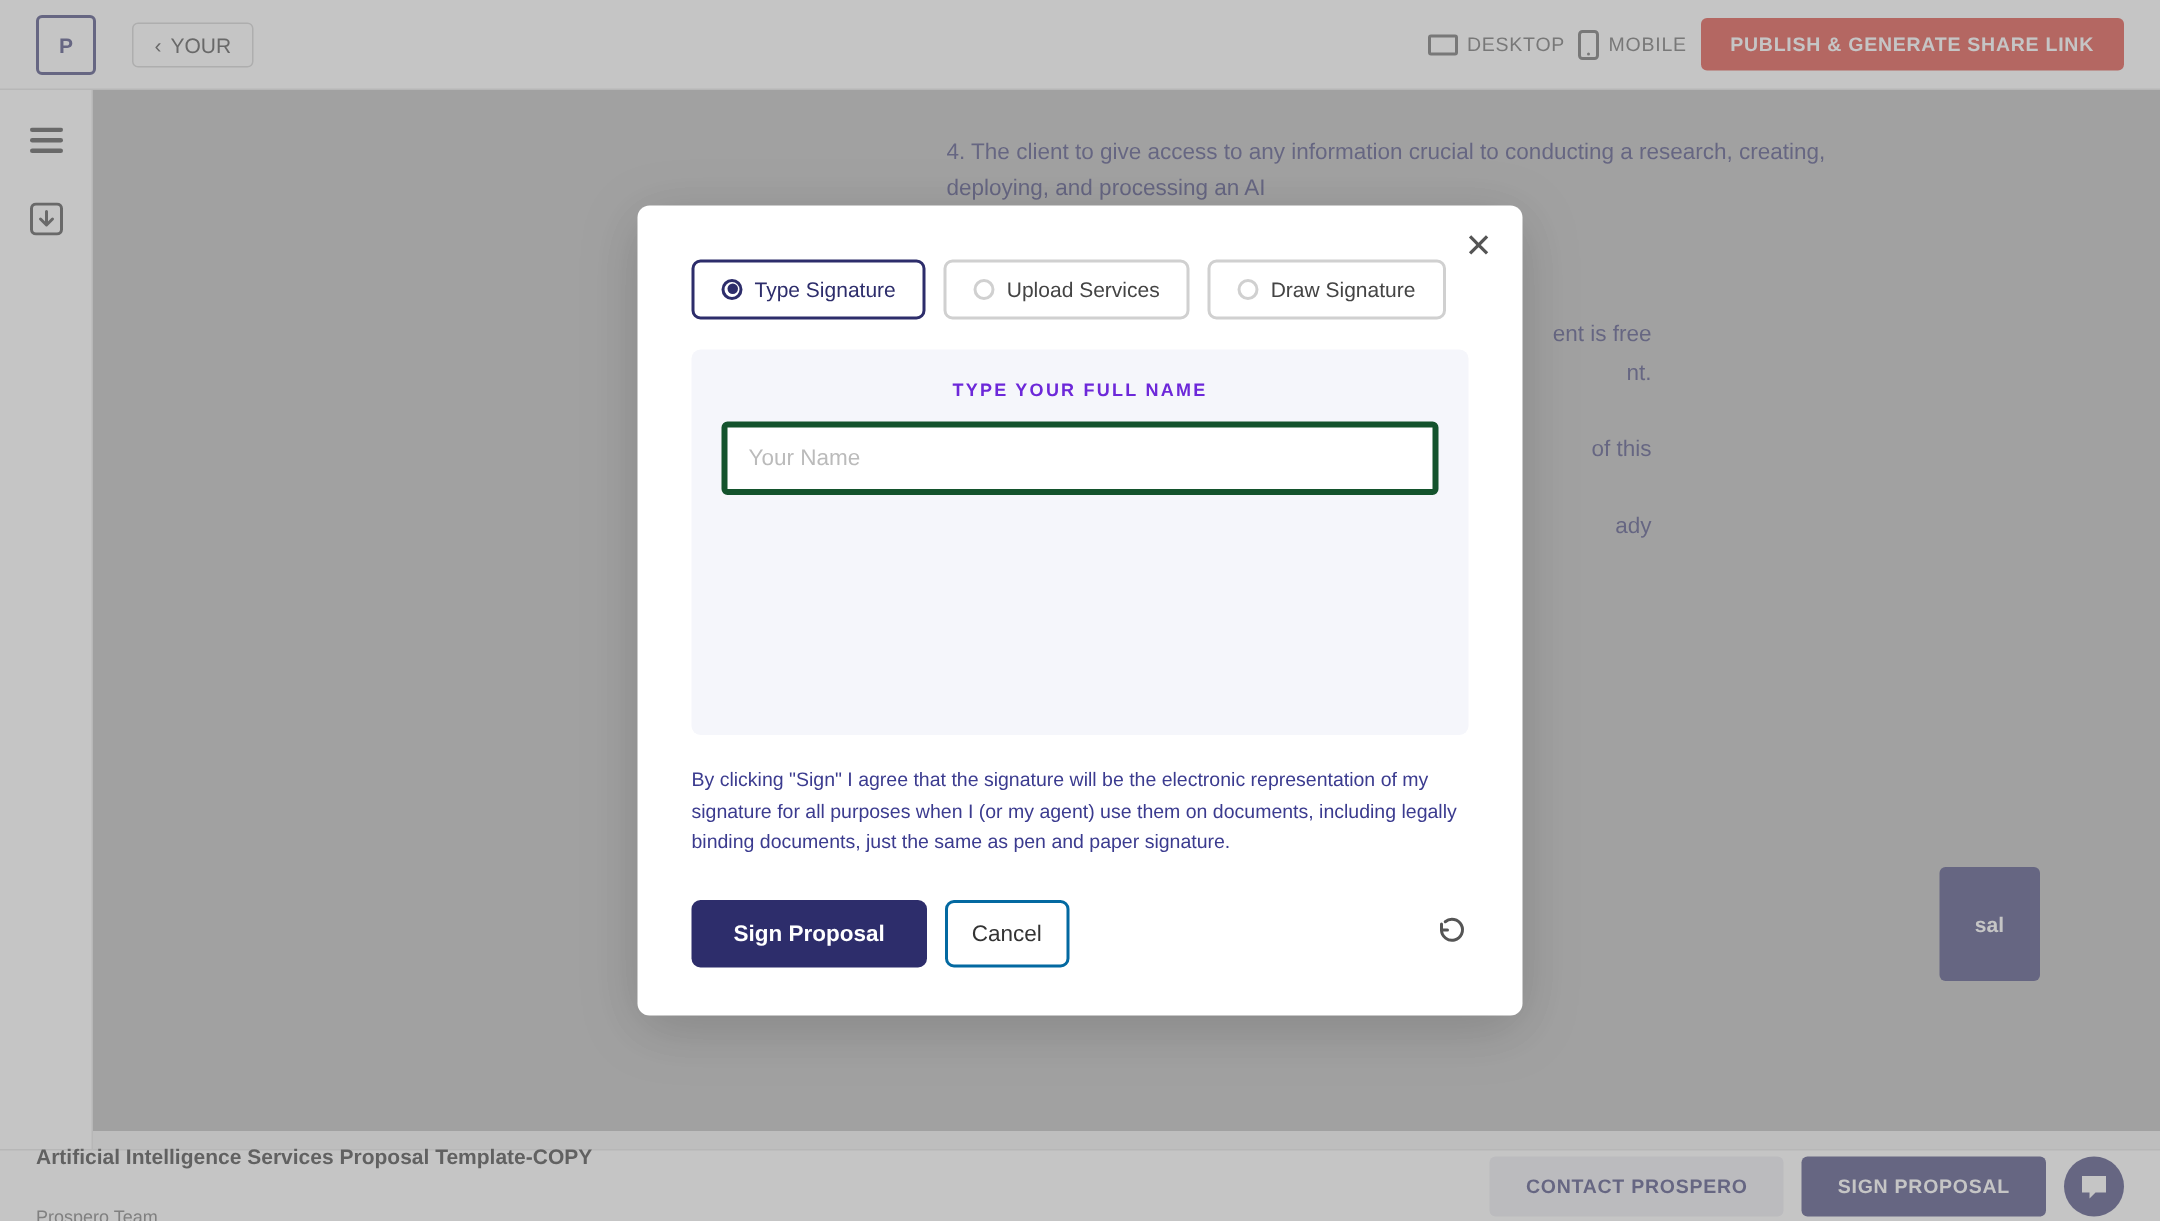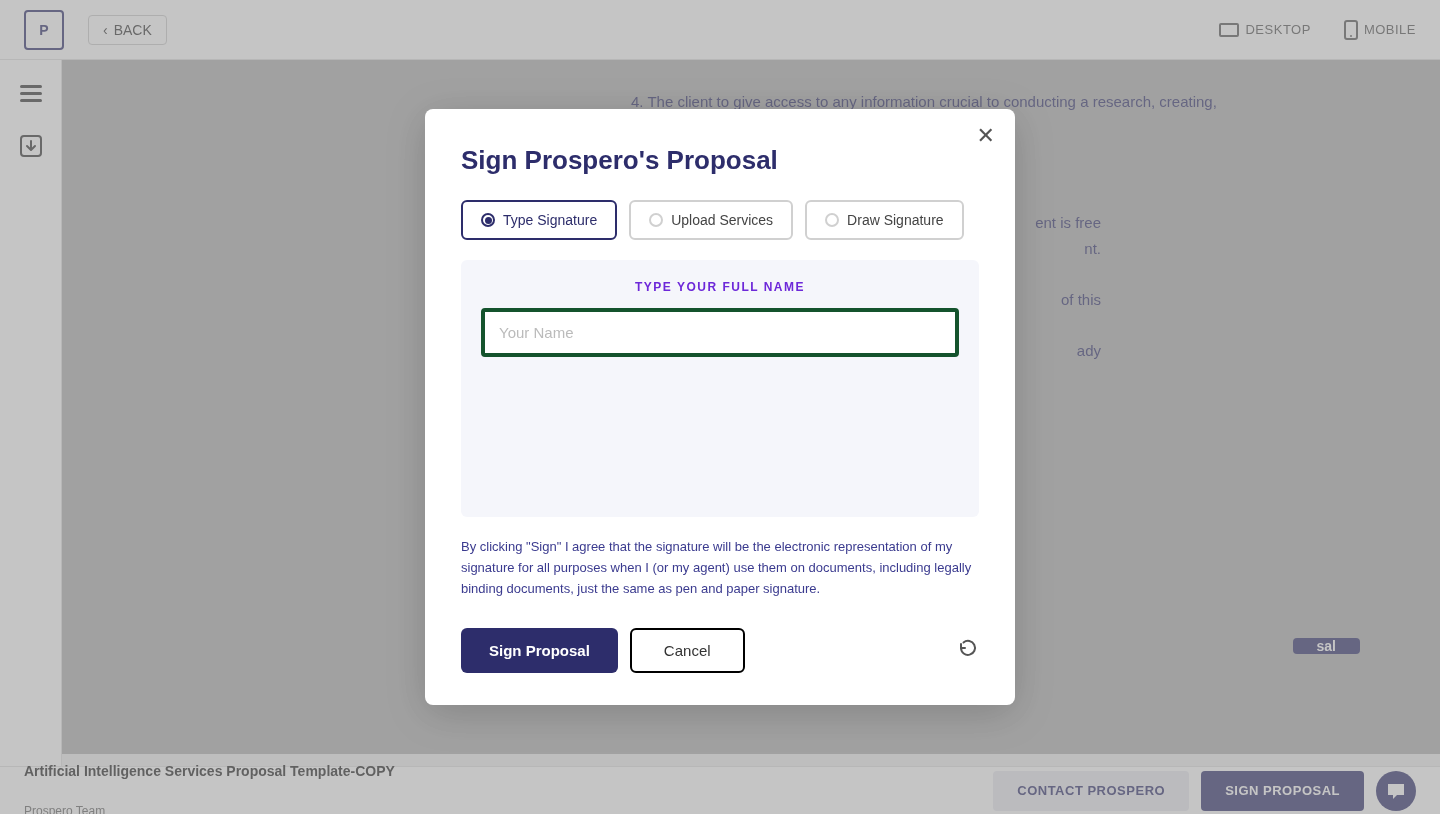--- a/index.html
+++ b/index.html
@@ -50,21 +50,21 @@
       font-size: 14px;
       cursor: pointer;
       border: 1px solid #ccc;
       border-radius: 4px;
       padding: 6px 14px;
       background: #fff;
     }
     .nav-center {
       display: flex;
       align-items: center;
-      gap: 33px;
+      gap: 9px;
       justify-content: space-between;
     }
     .nav-view-btn {
       display: flex;
       align-items: center;
       gap: 6px;
       font-size: 13px;
       color: #555;
       cursor: pointer;
       font-weight: 500;
@@ -156,21 +156,21 @@
       font-weight: 800;
     }
     .bg-sign-btn {
       position: absolute;
       bottom: 100px;
       right: 80px;
       background: #2d2d6b;
       color: #fff;
       border: none;
       border-radius: 4px;
-      padding: 0 24px;
+      padding: 30px 24px;
       font-size: 14px;
       font-weight: 600;
       cursor: pointer;
     }
 
     
     .overlay {
       position: fixed;
       top: 0; left: 0; right: 0; bottom: 0;
       background: rgba(150,150,150,0.55);
@@ -304,23 +304,23 @@
       border: none;
       border-radius: 6px;
       padding: 14px 28px;
       font-size: 15px;
       font-weight: 600;
       cursor: pointer;
     }
     .cancel-btn {
       background: #fff;
       color: #333;
-      border: 2px solid #000000;
+      border: 2px solid #0369a1;
       border-radius: 6px;
-      padding: 12px 32px;
+      padding: 12px 16px;
       font-size: 15px;
       font-weight: 500;
       cursor: pointer;
     }
     .reset-btn {
       margin-left: auto;
       background: none;
       border: none;
       cursor: pointer;
       color: #555;
@@ -388,35 +388,36 @@
       font-size: 18px;
     }
   </style>
 </head>
 <body>
 
 <div class="top-nav">
   <div class="nav-left">
     <div class="logo-box">P</div>
     <button class="back-btn">
-      ‹ <span>BACK</span>
+      ‹ <span>YOUR</span>
     </button>
   </div>
   <div class="nav-center">
     <div class="nav-view-btn">
       <div class="icon-rect"></div>
       <span>DESKTOP</span>
     </div>
     <div class="nav-view-btn">
       <svg width="14" height="20" viewBox="0 0 14 20">
         <rect x="1" y="1" width="12" height="18" rx="2" fill="none" stroke="#555" stroke-width="2"></rect>
         <circle cx="7" cy="16" r="1" fill="#555"></circle>
       </svg>
       <span>MOBILE</span>
     </div>
+    <button class="publish-btn">PUBLISH &amp; GENERATE SHARE LINK</button>
   </div>
 </div>
 
 <div class="sidebar">
   <div class="sidebar-icon">
     <svg width="22" height="18" viewBox="0 0 22 18" fill="none">
       <rect y="0" width="22" height="3" rx="1.5" fill="#333"></rect>
       <rect y="7" width="22" height="3" rx="1.5" fill="#333"></rect>
       <rect y="14" width="22" height="3" rx="1.5" fill="#333"></rect>
     </svg>
@@ -441,21 +442,20 @@
     <br>
     <div style="text-align:right">ady</div>
   </div>
   <div class="bg-text-sign">Signa</div>
   <button class="bg-sign-btn">sal</button>
 </div>
 
 <div class="overlay">
   <div class="modal">
     <button class="modal-close">✕</button>
-    <div class="modal-title">Sign Prospero's Proposal</div>
 
     <div class="modal-tabs">
       <div class="tab-option active">
         <div class="tab-radio">
           <div class="tab-radio-inner"></div>
         </div>
         <span>Type Signature</span>
       </div>
       <div class="tab-option">
         <div class="tab-radio"></div>

